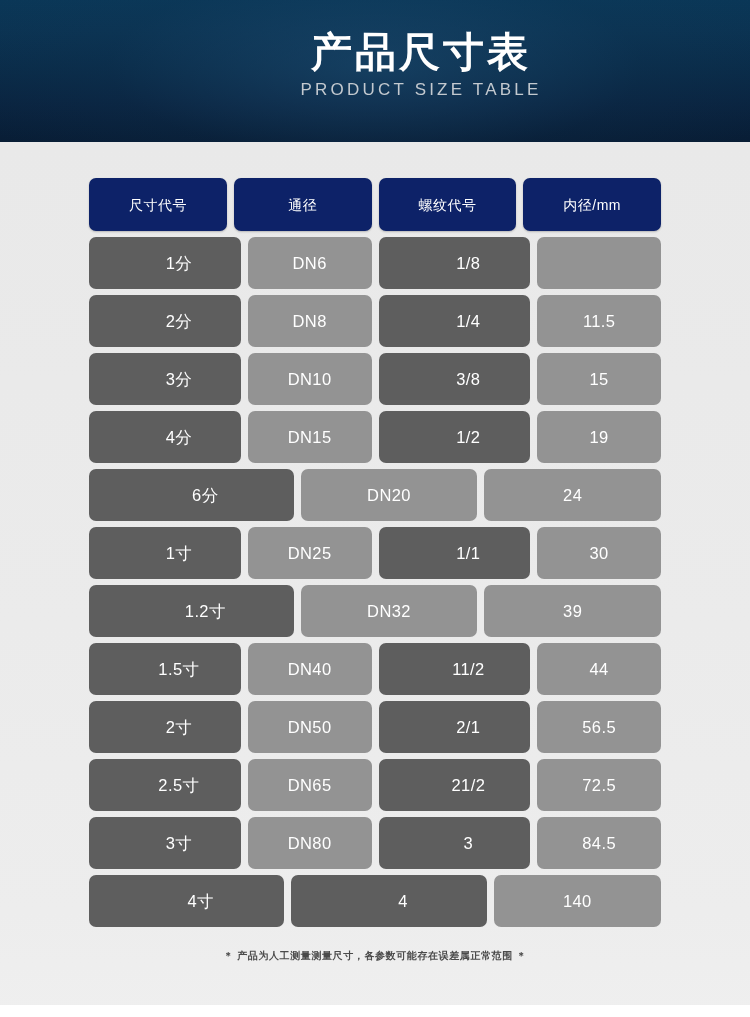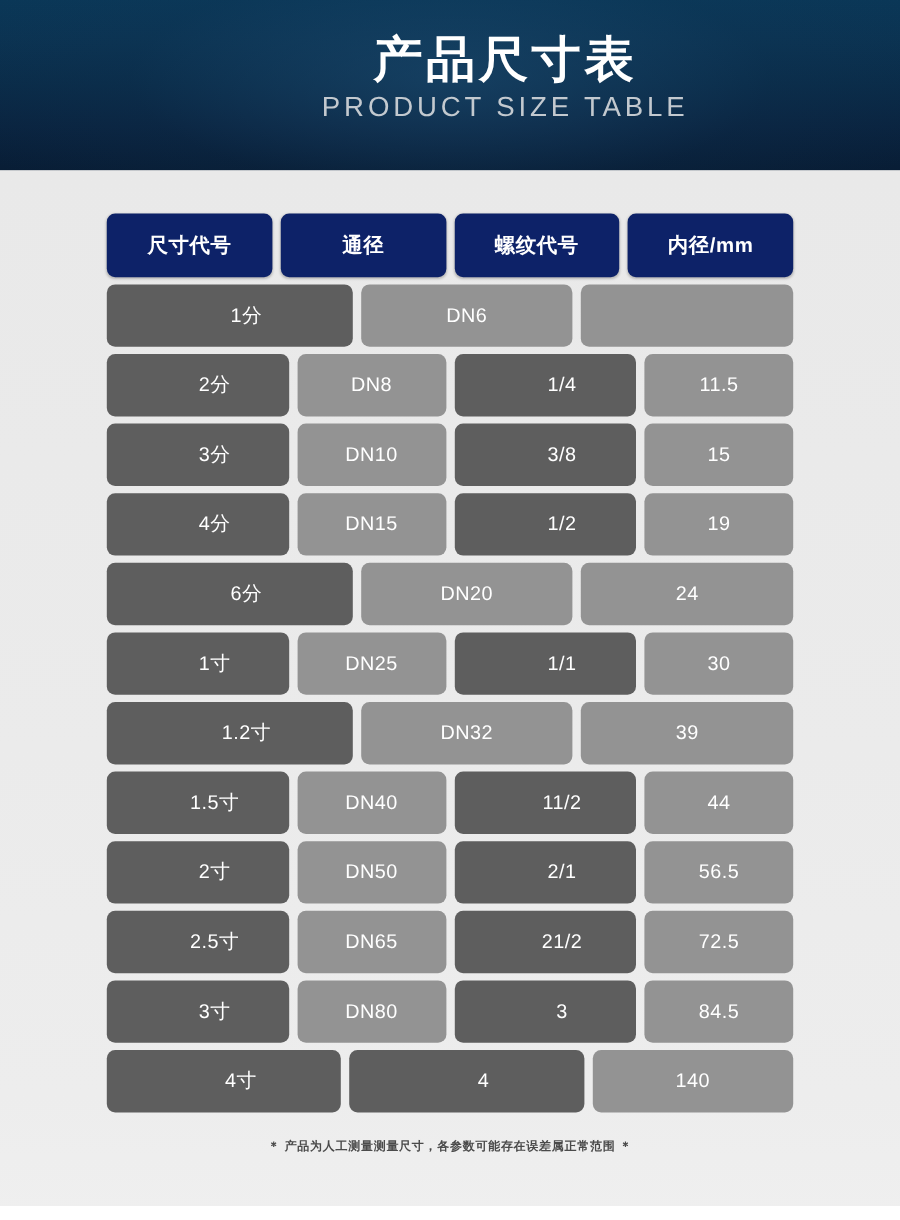--- a/index.html
+++ b/index.html
@@ -52,21 +52,21 @@
     font-size: 41px;
     font-weight: bold;
     letter-spacing: 3px;
     line-height: 1.12;
     margin: 0 0 6px 0;
     text-align: center;
     white-space: nowrap;
   }
   .banner-subtitle {
     color: #c3c9cf;
-    font-size: 23px;
+    font-size: 17px;
     font-weight: normal;
     letter-spacing: 3.2px;
     line-height: 1;
     margin: 0;
     text-align: center;
     white-space: nowrap;
   }
 
   
   .body-area {
@@ -100,22 +100,22 @@
     font-size: 16.5px;
     line-height: 1;
     box-sizing: border-box;
     text-align: center;
     user-select: none;
   }
 
   
   .trow.header .tcell {
     background: #0d2268;
-    font-size: 17px;
-    font-weight: bold;
+    font-size: 14px;
+    font-weight: normal;
     letter-spacing: 0.5px;
     height: 53px;
     box-shadow: 0 1px 2px rgba(0,0,0,0.22);
   }
 
   
   .trow.data .tcell.col-dark {
     background: #5e5e5e;
     padding-left: 28px;
   }
@@ -169,20 +169,21 @@
       <div class="trow header">
         <div class="tcell">尺寸代号</div>
         <div class="tcell">通径</div>
         <div class="tcell">螺纹代号</div>
         <div class="tcell">内径/mm</div>
       </div>
 
       <div class="trow data">
         <div class="tcell col-dark">1分</div>
         <div class="tcell col-light">DN6</div>
+        <div class="tcell col-dark">1/8</div>
         <div class="tcell col-light"></div>
       </div>
 
       <div class="trow data">
         <div class="tcell col-dark">2分</div>
         <div class="tcell col-light">DN8</div>
         <div class="tcell col-dark">1/4</div>
         <div class="tcell col-light">11.5</div>
       </div>
 

